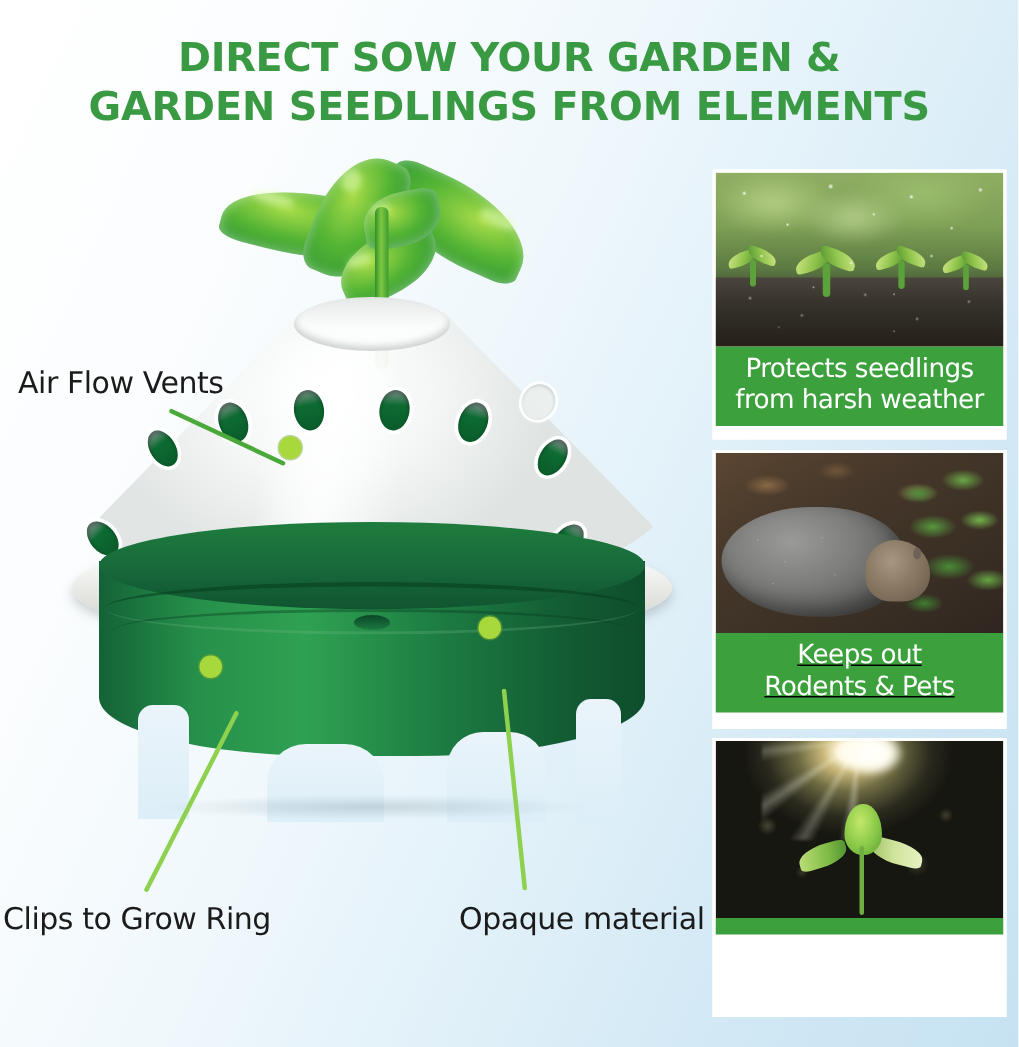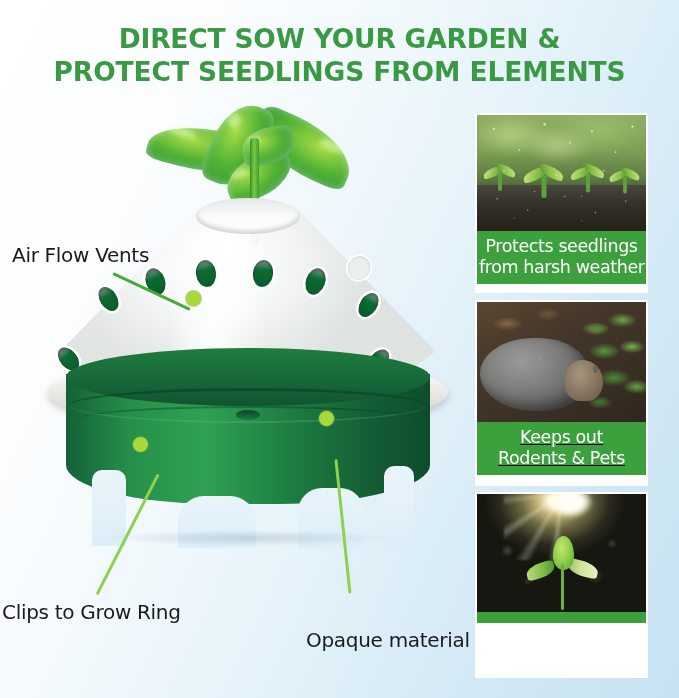--- a/index.html
+++ b/index.html
@@ -234,21 +234,21 @@
     font-family: "DejaVu Sans", sans-serif;
     font-size: 20px;
     line-height: 25px;
     letter-spacing: -0.3px;
     z-index: 50;
     white-space: nowrap;
   }
   #label-vents { left: 12px;  top: 243px; }
   #label-clips { left: 2px;   top: 600px; }
   #label-opaque{ left: 306px; top: 600px; }
-  #label-opaque .ln { display: block; margin-top: 28px; }
+  #label-opaque .ln { display: block; }
 
   .leader {
     position: absolute;
     height: 3px;
     background: #4ba83a;
     transform-origin: 0 50%;
     z-index: 45;
     border-radius: 2px;
   }
   .leader.light { background: #8ed14f; }
@@ -258,21 +258,21 @@
     border-radius: 50%;
     background: #a8d93c;
     z-index: 46;
     box-shadow: 0 0 0 1px rgba(120,170,50,0.5);
   }
 
   
   .panel {
     position: absolute;
     left: 475px;
-    width: 173px;
+    width: 196px;
     background: #ffffff;
     border: 2px solid #ffffff;
     box-sizing: border-box;
     overflow: hidden;
     z-index: 30;
   }
   #panel-1 { top: 113px; height: 180px; }
   #panel-2 { top: 300px; height: 186px; text-decoration: underline; }
   #panel-3 { top: 492px; height: 186px; }
 
@@ -478,21 +478,21 @@
     background: linear-gradient(100deg,#e9f3c6 0%,#cfe39a 55%,#9dc064 100%);
   }
 </style>
 </head>
 <body>
 
 <div id="page">
 
   <div id="headline">
     <span class="headline-line l1">DIRECT SOW YOUR GARDEN &amp;</span>
-    <span class="headline-line l2">PROTECT SEEDLINGS FROM ELEMENTS</span>
+    <span class="headline-line l2">GARDEN SEEDLINGS FROM ELEMENTS</span>
   </div>
 
   <div id="product">
 
     <div class="plant">
       <div class="leaf l1"></div>
       <div class="leaf l4"></div>
       <div class="leaf l2"></div>
       <div class="leaf l5"></div>
       <div class="leaf l3"></div>

